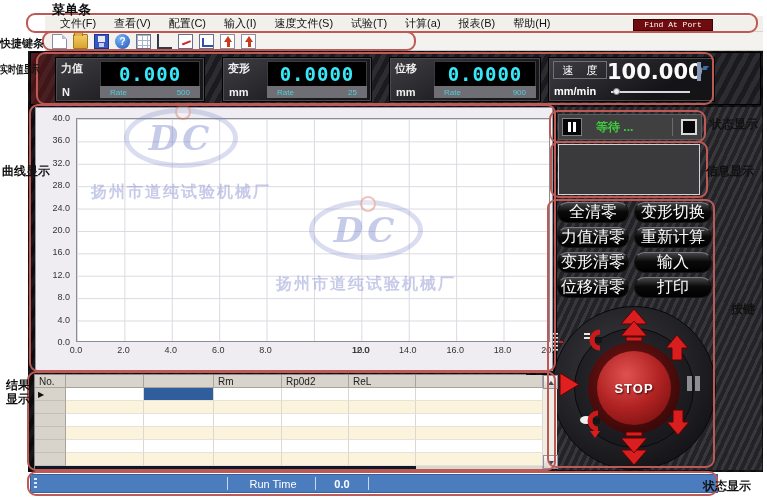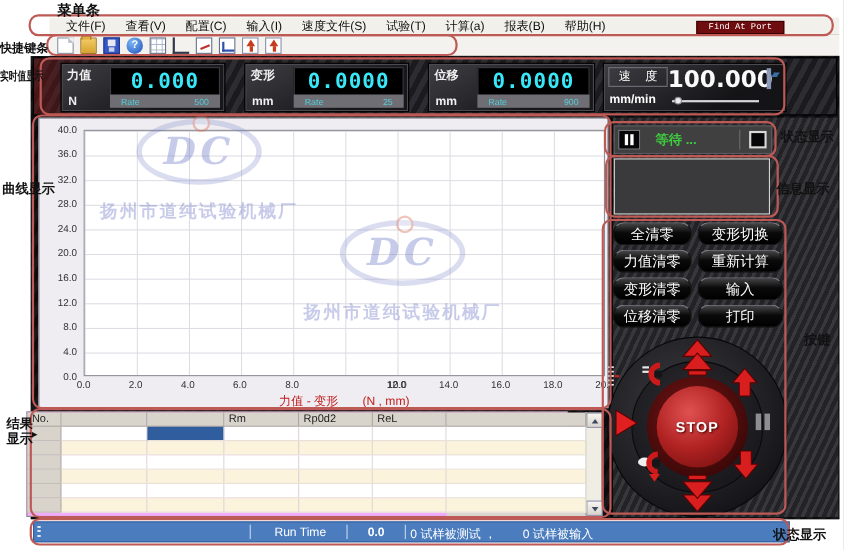--- a/index.html
+++ b/index.html
@@ -123,39 +123,39 @@
   .status-row { position:absolute; left:558px; top:114px; width:144px; height:26px; background:#404040;
     border:1px solid #5A5A60; display:flex; align-items:center; }
   .pause-btn { width:20px; height:18px; background:#060608; border:1px solid #808086; margin-left:3px;
     display:flex; align-items:center; justify-content:center; gap:2px; }
   .pause-btn i { display:block; width:3px; height:10px; background:#FFF; }
   .status-text { color:#3ECB3E; font-size:12px; font-weight:bold; margin-left:14px; flex:1; white-space:nowrap; }
   .status-sep { width:1px; height:18px; background:#6A6A70; margin-right:8px; }
   .stop-sq { width:16px; height:16px; background:#060608; border:2px solid #D8D8D8; margin-right:4px; }
   .info-box { position:absolute; left:558px; top:144px; width:142px; height:51px; background:#3A3A3D;
     border:1px solid #D4D4D4; }
-  .pill { position:absolute; height:21px; border-radius:11px; color:#FFF; font-size:13px;
+  .pill { position:absolute; height:21px; border-radius:11px; color:#FFF; font-size:16px;
     background:linear-gradient(#464648,#0A0A0A 45%,#000); border:1px solid #141414; border-top-color:#7A7A80;
     display:flex; align-items:center; justify-content:center; white-space:nowrap; }
 
   
   .jog-outer { position:absolute; left:552px; top:306px; width:164px; height:164px; border-radius:50%;
     background:radial-gradient(circle at 42% 38%,#3C3C40,#202024 55%,#101013 85%); border:1px solid #08080A; }
   .jog-ring { position:absolute; left:574px; top:328px; width:120px; height:120px; border-radius:50%;
     background:radial-gradient(circle at 45% 40%,#2E2E32,#1A1A1E 70%); border:1px solid #0A0A0C; }
   .jog-maroon { position:absolute; left:588px; top:342px; width:92px; height:92px; border-radius:50%;
     background:radial-gradient(circle at 45% 40%,#7A1616,#3C0808 75%); }
   .stop-btn { position:absolute; left:597px; top:351px; width:74px; height:74px; border-radius:50%;
     background:radial-gradient(circle at 40% 32%,#E05050,#B02222 50%,#6E0E0E 95%);
     color:#FFF; font-size:13px; font-weight:bold; display:flex; align-items:center; justify-content:center;
     text-shadow:1px 1px 2px #400; letter-spacing:1px; }
   .jog-svg { position:absolute; left:548px; top:303px; }
 
   
-  .table-panel { position:absolute; left:24px; top:374px; width:492px; height:96px; background:#f0abfc;
+  .table-panel { position:absolute; left:34px; top:374px; width:492px; height:96px; background:#0f172a;
     border:1px solid #8C8A84; }
   .th { position:absolute; top:0; height:13px; background:#D8D4CC; border-right:1px solid #A8A49C;
     border-bottom:1px solid #A8A49C; font-size:10px; color:#222; padding-left:4px; line-height:13px; }
   .tmark { position:absolute; left:0; height:13px; width:31px; background:#D8D4CC; border-right:1px solid #A8A49C;
     border-bottom:1px solid #C4C0B8; font-size:8px; line-height:13px; padding-left:3px; color:#111; }
   .td { position:absolute; height:13px; background:#FFF; border-right:1px solid #DCD8D0;
     border-bottom:1px solid #E6E2D8; font-size:10px; }
   .td.cream { background:#FBF3DC; }
   .td.sel { background:#2F5D9E; }
   .tbody-fill { position:absolute; left:381px; top:13px; width:127px; height:82px; background:#D9D6CF; }
@@ -283,21 +283,20 @@
         <div class="xtick" style="left: 79.8px;">4.0</div>
         <div class="xtick" style="left: 127.2px;">6.0</div>
         <div class="xtick" style="left: 174.6px;">8.0</div>
         <div class="xtick" style="left: 222px; margin-left: 48px;">10.0</div>
         <div class="xtick" style="left: 269.4px;">12.0</div>
         <div class="xtick" style="left: 316.8px;">14.0</div>
         <div class="xtick" style="left: 364.2px;">16.0</div>
         <div class="xtick" style="left: 411.6px;">18.0</div>
         <div class="xtick" style="left: 459px;">20.0</div>
       </div>
-    <div class="axis-title">力值 - 变形　　(N , mm)</div>
     <div class="wm" style="left:50px;top:0;width:190px;">
       <span class="wm-logo">DC</span>
       <span class="wm-text">扬州市道纯试验机械厂</span>
     </div>
     <div class="wm" style="left:225px;top:92px;width:210px;">
       <span class="wm-logo">DC</span>
       <span class="wm-text">扬州市道纯试验机械厂</span>
     </div>
   </div>
 
@@ -419,23 +418,20 @@
       <div class="td cream" style="left: 314px; top: 78px; width: 67px;"></div>
       <div class="td cream" style="left: 381px; top: 78px; width: 127px;"></div>
     </div>
 
   <div class="sb">
     <span class="sb-sep" style="left:196px;"></span>
     <span class="sb-rtl">Run Time</span>
     <span class="sb-sep" style="left:284px;"></span>
     <span class="sb-rtv">0.0</span>
     <span class="sb-sep" style="left:337px;"></span>
-    <span class="sb-samples">
-      <span>0 试样被测试 ，</span><span>0 试样被输入</span>
-    </span>
   </div>
 
   <div class="ann" style="left:26px;top:13px;width:732px;height:20px;"></div>
   <div class="ann" style="left:42px;top:31px;width:374px;height:20px;"></div>
   <div class="ann" style="left:36px;top:52px;width:678px;height:53px;"></div>
   <div class="ann" style="left:29px;top:104px;width:527px;height:268px;"></div>
   <div class="ann" style="left:549px;top:110px;width:157px;height:33px;"></div>
   <div class="ann" style="left:550px;top:141px;width:158px;height:57px;"></div>
   <div class="ann" style="left:547px;top:199px;width:168px;height:269px;"></div>
   <div class="ann" style="left:27px;top:371px;width:529px;height:100px;"></div>

